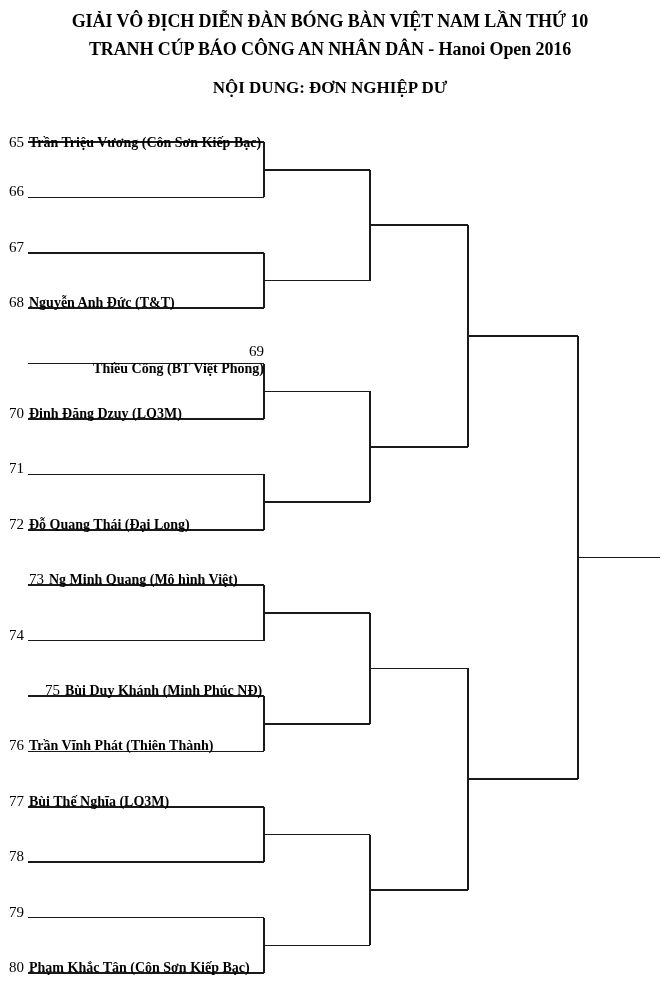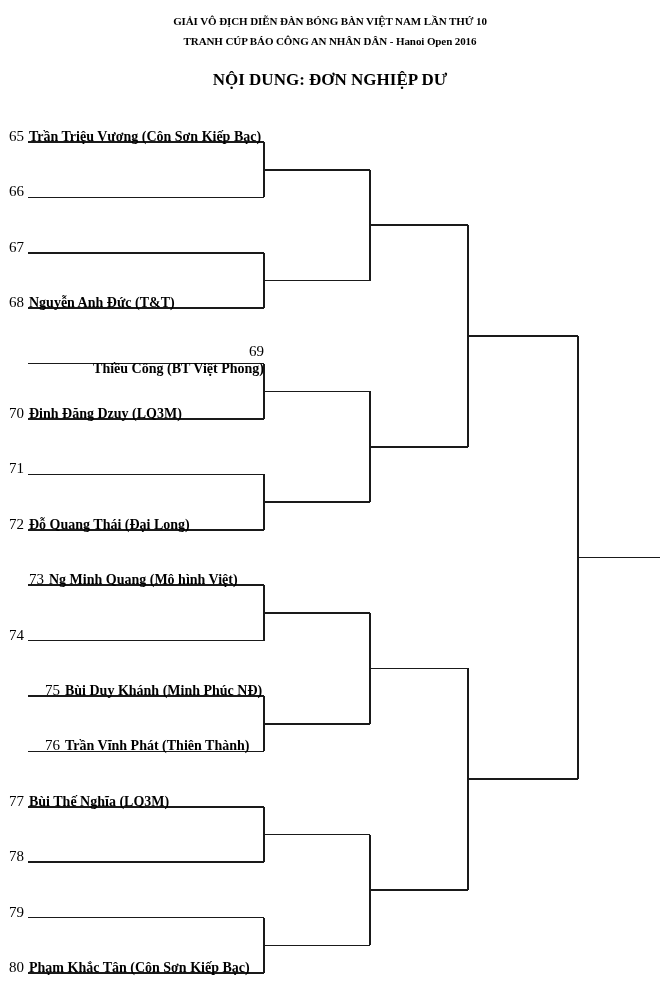--- a/index.html
+++ b/index.html
@@ -20,27 +20,27 @@
   
   #header-block {
     position: absolute;
     left: 0;
     top: 0;
     width: 660px;
     text-align: center;
   }
   .title-line {
     font-weight: bold;
-    font-size: 11px;
+    font-size: 18px;
     line-height: 20px;
     letter-spacing: -0.1px;
     white-space: nowrap;
   }
   #title-line-1 { margin-top: 11px; }
-  #title-line-2 { margin-top: 0px; }
+  #title-line-2 { margin-top: 8px; }
   #subtitle-line {
     font-weight: bold;
     font-size: 17px;
     line-height: 20px;
     margin-top: 19px;
     white-space: nowrap;
   }
 
   
   #bracket {
@@ -140,21 +140,21 @@
         <line x1="468" y1="225.1" x2="468" y2="446.7"></line>
         <line x1="468" y1="335.9" x2="578" y2="335.9"></line>
         <line x1="468" y1="668.3" x2="468" y2="889.9"></line>
         <line x1="468" y1="779.0999999999999" x2="578" y2="779.0999999999999"></line>
         <line x1="578" y1="335.9" x2="578" y2="779.0999999999999"></line>
         <line x1="578" y1="557.5" x2="660" y2="557.5"></line>
       </g>
   </svg>
 
   <div id="seed-slots">
-      <div class="seed-slot" style="left: 0px; top: 121px; width: 264px; font-family: Liberation Serif, serif;">
+      <div class="seed-slot" style="left: 0px; top: 127px; width: 264px; font-family: Liberation Serif, serif;">
         <span class="seed-number">65</span>
         <span class="seed-name">Trần Triệu Vương (Côn Sơn Kiếp Bạc)</span>
       </div>
       <div class="seed-slot" style="left: 0px; top: 176.4px; width: 264px;">
         <span class="seed-number">66</span>
         <span class="seed-name"></span>
       </div>
       <div class="seed-slot" style="left: 0px; top: 231.8px; width: 264px;">
         <span class="seed-number">67</span>
         <span class="seed-name"></span>
@@ -184,21 +184,21 @@
         <span class="seed-name">Ng Minh Quang (Mô hình Việt)</span>
       </div>
       <div class="seed-slot" style="left: 0px; top: 619.6px; width: 264px;">
         <span class="seed-number">74</span>
         <span class="seed-name"></span>
       </div>
       <div class="seed-slot" style="left: 0px; top: 675px; width: 264px; margin-left: 36px;">
         <span class="seed-number">75</span>
         <span class="seed-name">Bùi Duy Khánh (Minh Phúc NĐ)</span>
       </div>
-      <div class="seed-slot" style="left: 0px; top: 730.4px; width: 312px; padding-left: 36px;">
+      <div class="seed-slot" style="left: 0px; top: 730.4px; width: 312px;">
         <span class="seed-number">76</span>
         <span class="seed-name">Trần Vĩnh Phát (Thiên Thành)</span>
       </div>
       <div class="seed-slot" style="left: 0px; top: 785.8px; width: 264px;">
         <span class="seed-number">77</span>
         <span class="seed-name">Bùi Thế Nghĩa (LQ3M)</span>
       </div>
       <div class="seed-slot" style="left: 0px; top: 841.2px; width: 264px;">
         <span class="seed-number">78</span>
         <span class="seed-name"></span>

